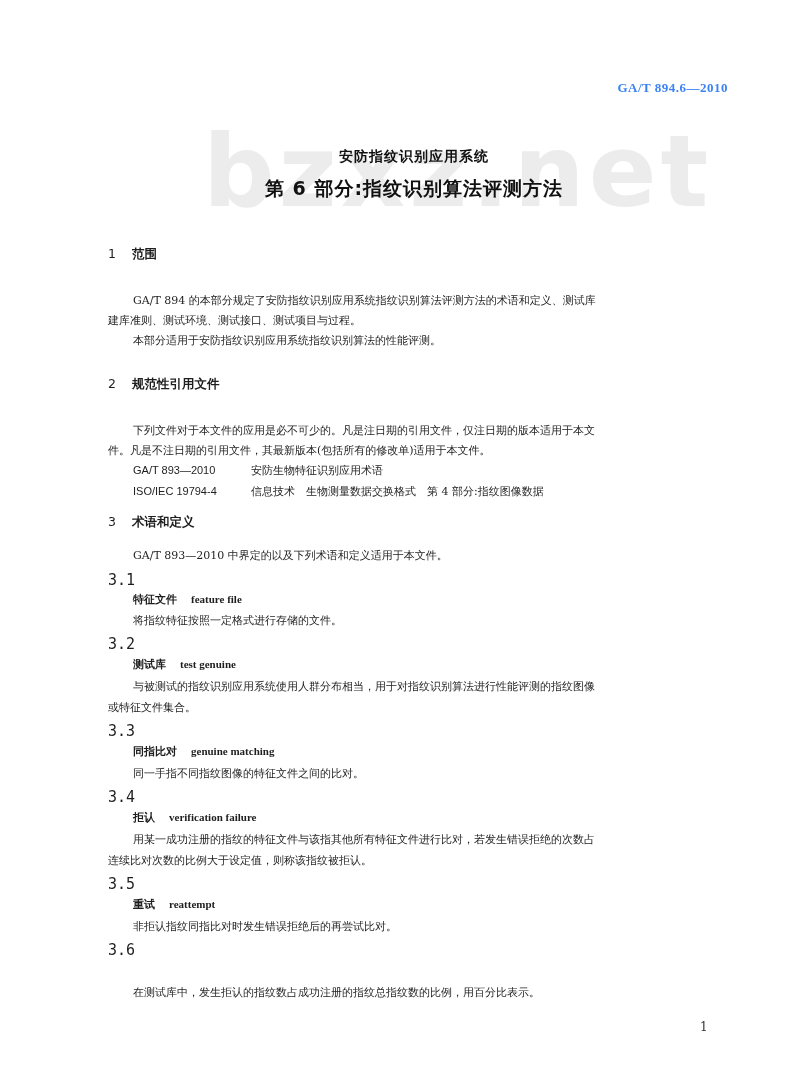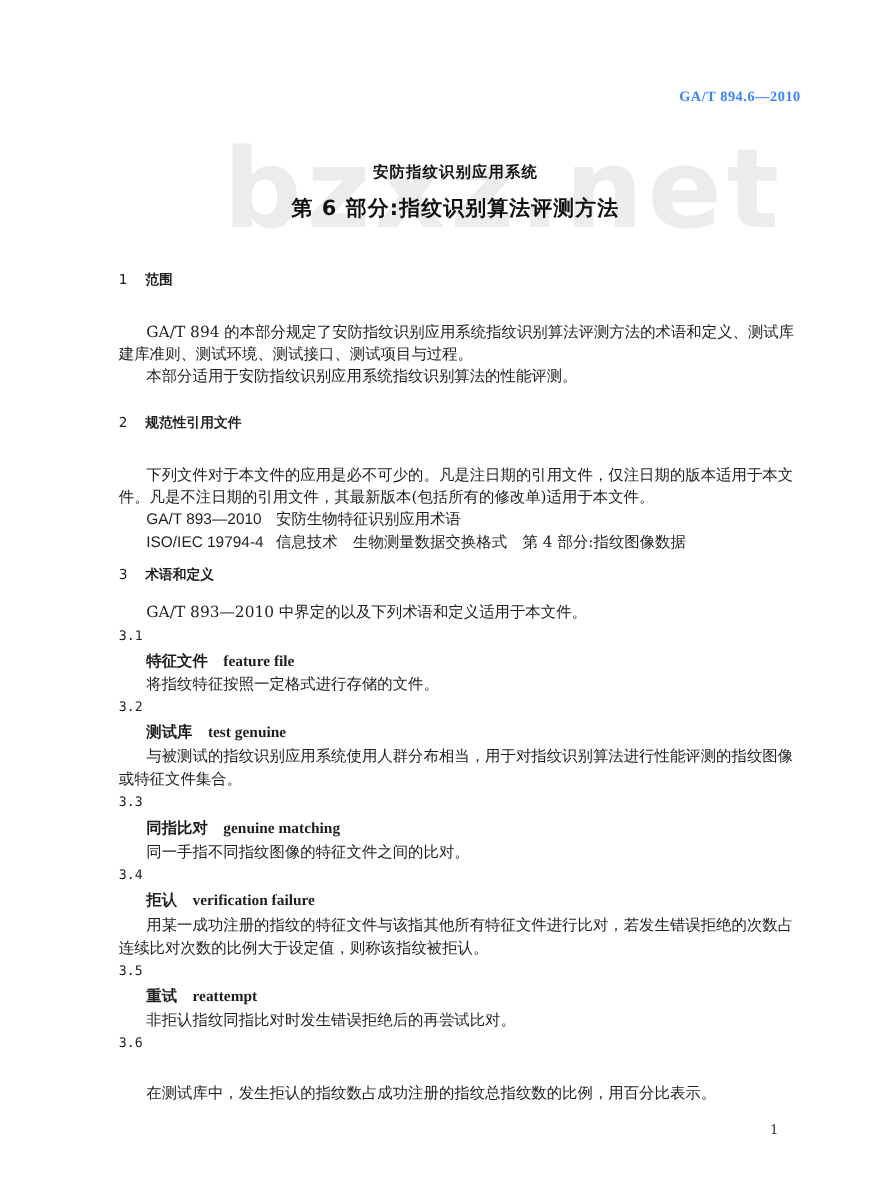--- a/index.html
+++ b/index.html
@@ -18,25 +18,25 @@
     position: absolute; left: 203px; top: 122px;
     font-family: "DejaVu Sans", sans-serif; font-weight: bold; font-size: 100px;
     color: #ececec; letter-spacing: 4px; line-height: 1; z-index: 0;
     user-select: none;
   }
   .title { position: absolute; left: 0; width: 800px; text-align: center; z-index: 1;
     font-family: "DejaVu Sans", sans-serif; font-weight: bold; color: #111; }
   .title-1 { top: 148px; font-size: 14px; letter-spacing: 1px; padding-left: 28px; box-sizing: border-box; }
   .title-2 { top: 176px; font-size: 19px; letter-spacing: 1px; padding-left: 28px; box-sizing: border-box; }
 
-  .line { position: absolute; left: 108px; font-size: 14px; white-space: nowrap; color: #1e1e1e; }
+  .line { position: absolute; left: 108px; font-size: 11px; white-space: nowrap; color: #1e1e1e; }
   .indent { left: 133px; }
   .sec-head { font-family: "DejaVu Sans", sans-serif; font-weight: bold; font-size: 12.5px; }
   .sec-num { display: inline-block; width: 24px; font-weight: normal; }
-  .clause-num { font-family: "DejaVu Sans Mono", monospace; font-size: 12px; }
+  .clause-num { font-family: "DejaVu Sans Mono", monospace; font-size: 15px; }
   .term { font-family: "DejaVu Sans", sans-serif; font-weight: bold; }
   .term-en { font-family: "Liberation Serif", serif; font-weight: bold; margin-left: 14px; }
   .ref-code { display: inline-block; min-width: 118px; font-family: Liberation Sans, sans-serif; }
   .ref-code.wide { min-width: 118px; }
   .page-num { position: absolute; left: 700px; top: 1020px; font-size: 12px; color: #333; }
 </style>
 </head>
 <body>
 
 <div class="page">

